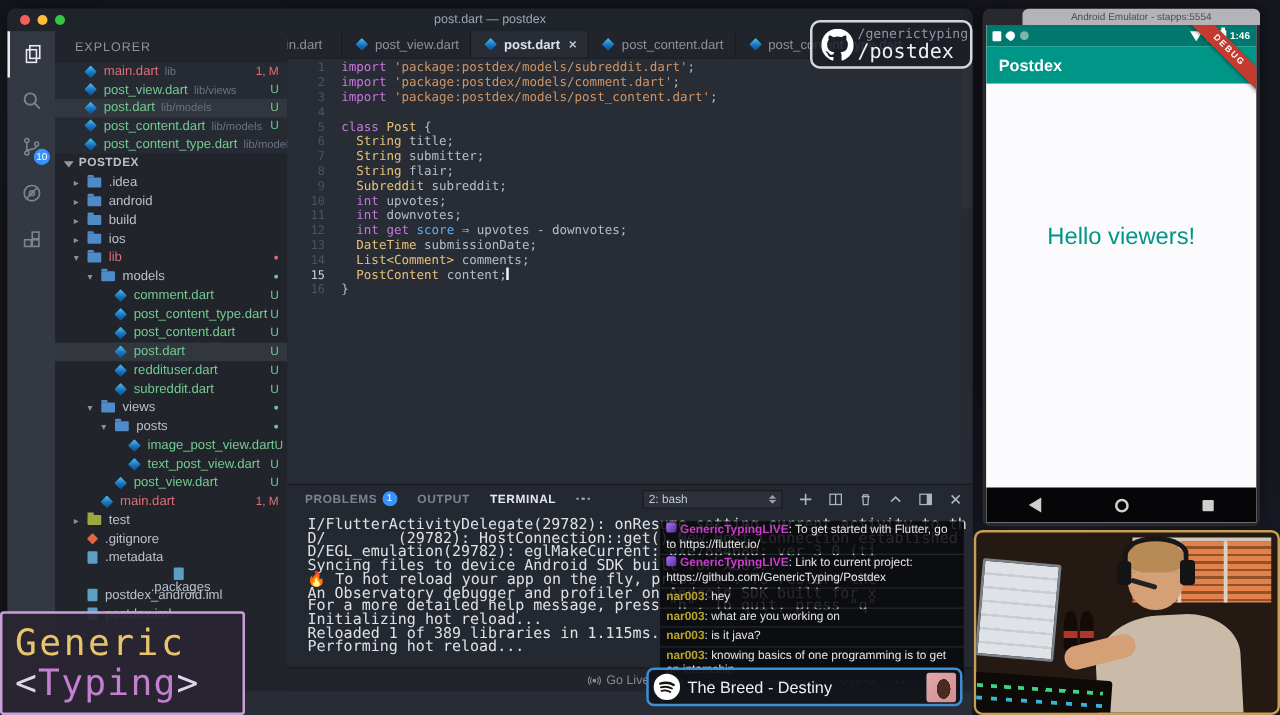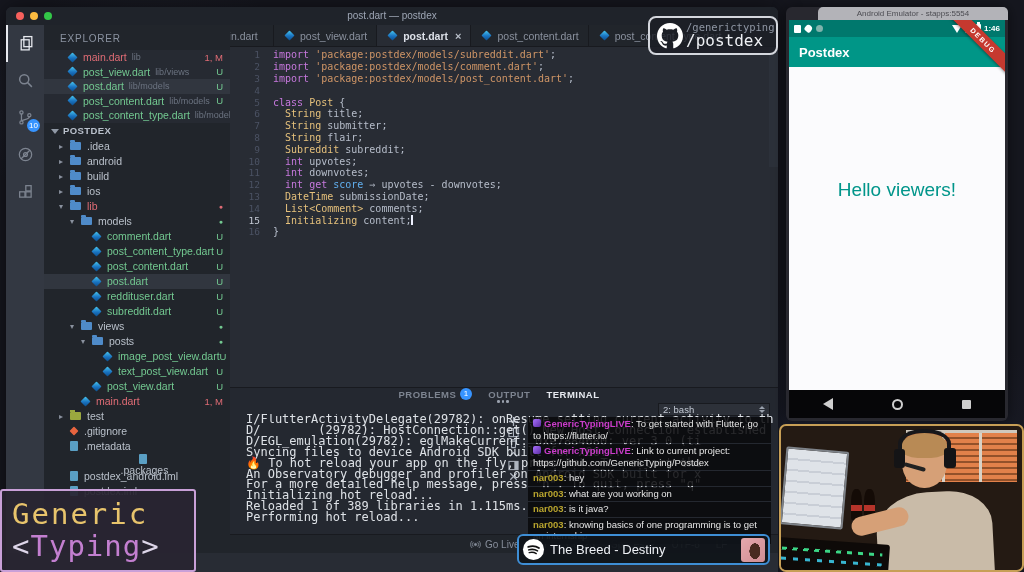--- a/index.html
+++ b/index.html
@@ -64,21 +64,21 @@
   #editor{position:absolute;left:0;right:0;top:22px;bottom:166px;background:#282c34;padding-top:2px;overflow:hidden;}
   #minimap{position:absolute;right:0;top:22px;width:9px;height:120px;background:#2e333d;opacity:.7;}
   .cline{display:flex;height:11.8px;align-items:center;}
   .ln{width:30px;text-align:right;color:#4b5263;font-size:9.5px;flex:none;margin-right:13px;font-family:"DejaVu Sans Mono",monospace;}
   .cline.cur .ln{color:#c7cdd8;}
   .ctext{white-space:pre;font-size:10px;font-family:"DejaVu Sans Mono",monospace;color:#b6bdca;}
   .tk-kw{color:#c678dd}.tk-ty{color:#e5c07b}.tk-st{color:#cf9566}.tk-fn{color:#61afef}.tk-pl{color:#b6bdca}
   .caret{display:inline-block;width:1.5px;height:10px;background:#eef1ff;vertical-align:-1px;}
 
   #panel{position:absolute;left:0;right:0;bottom:0;height:166px;background:#242830;border-top:1px solid #181a1f;}
-  #panelhdr{display:flex;align-items:center;height:22px;padding:0 8px 0 14px;flex-direction:column;}
+  #panelhdr{display:flex;align-items:center;height:22px;padding:0 8px 0 14px;}
   .ptab{display:flex;align-items:center;font-size:9.5px;letter-spacing:.5px;color:#7d8490;margin-right:16px;font-weight:bold;}
   .ptab.active{color:#e6e9ef;}
   .pbadge{margin-left:4px;min-width:12px;height:12px;border-radius:6px;background:#3794ff;color:#fff;font-size:8px;line-height:12px;text-align:center;font-weight:normal;}
   #moredots{display:flex;gap:2px;margin-right:8px;}
   #moredots i{width:2.5px;height:2.5px;border-radius:50%;background:#9aa1ad;}
   #shellsel{margin-left:auto;display:flex;align-items:center;width:112px;height:15px;background:#2d3139;border:1px solid #181a1f;
     color:#c3c9d4;font-size:9.5px;padding:0 4px;justify-content:space-between;}
   .updown{display:flex;flex-direction:column;gap:1px;}
   .updown i{width:0;height:0;border-left:3px solid transparent;border-right:3px solid transparent;}
   .updown .u{border-bottom:3px solid #9aa1ad;}
@@ -513,21 +513,21 @@
           <div class="cline">
             <span class="ln">13</span>
             <span class="ctext"><span class="tk-pl">  </span><span class="tk-ty">DateTime</span><span class="tk-pl"> submissionDate;</span></span>
           </div>
           <div class="cline">
             <span class="ln">14</span>
             <span class="ctext"><span class="tk-pl">  </span><span class="tk-ty">List&lt;Comment&gt;</span><span class="tk-pl"> comments;</span></span>
           </div>
           <div class="cline cur">
             <span class="ln">15</span>
-            <span class="ctext"><span class="tk-pl">  </span><span class="tk-ty">Initializing</span><span class="tk-pl"> content;</span><span class="caret"></span></span>
+            <span class="ctext"><span class="tk-pl">  </span><span class="tk-ty">PostContent</span><span class="tk-pl"> content;</span><span class="caret"></span></span>
           </div>
           <div class="cline">
             <span class="ln">16</span>
             <span class="ctext"><span class="tk-pl">}</span></span>
           </div>
         </div>
       <div id="minimap"></div>
 
       <div id="panel">
         <div id="panelhdr">

